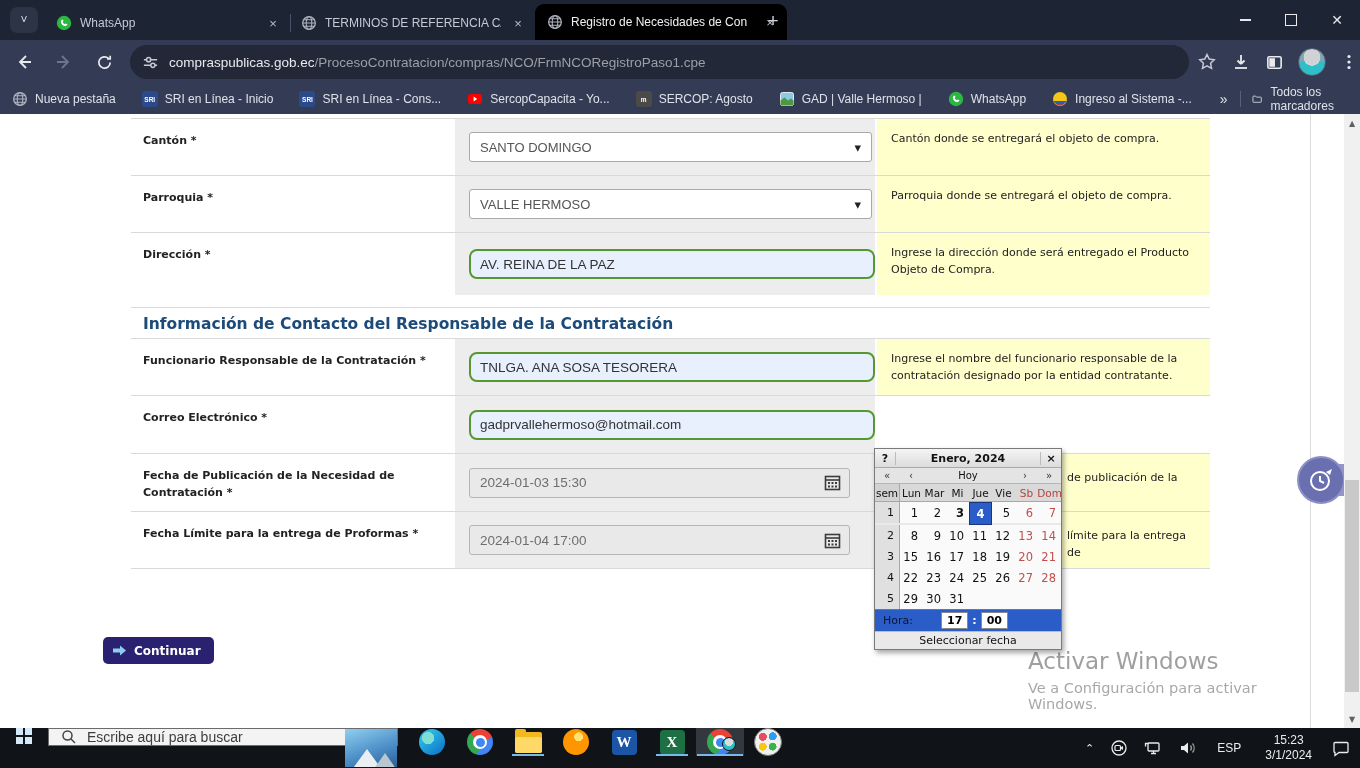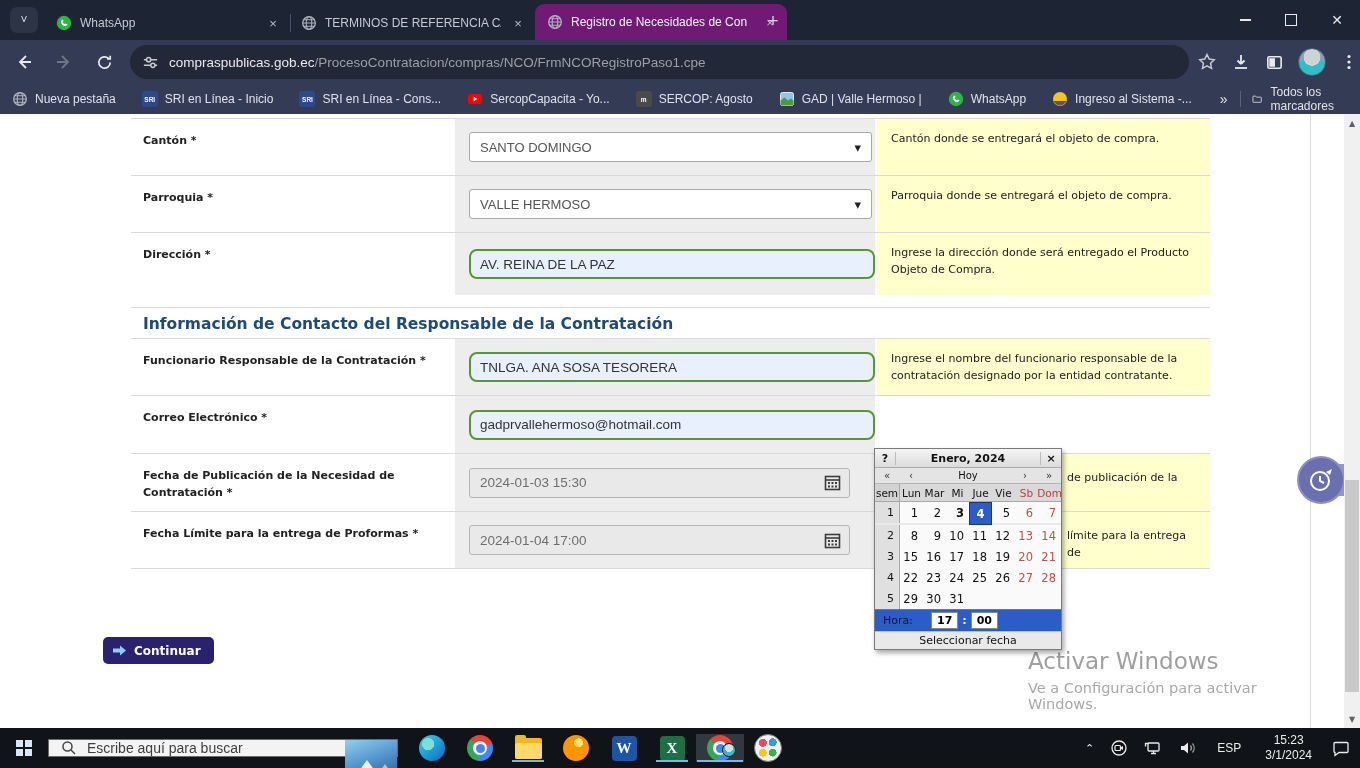--- a/index.html
+++ b/index.html
@@ -5,21 +5,21 @@
   html,body{margin:0;padding:0;width:1360px;height:768px;overflow:hidden;
     font-family:"Liberation Sans",sans-serif;background:#fff;}
   .screen{position:relative;width:1360px;height:768px;}
 
   
   .tabstrip{position:absolute;top:0;left:0;right:0;height:40px;background:#1d2433;display:flex;align-items:flex-end;}
   .tab-search{position:absolute;left:10px;top:7px;width:28px;height:26px;border-radius:7px;background:#2d3446;
     color:#cdd2dd;display:flex;align-items:center;justify-content:center;font-size:12px;}
   #tabs{position:absolute;left:46px;top:0;height:40px;display:flex;align-items:flex-end;}
   .tab{width:226px;height:34px;display:flex;align-items:center;padding:0 8px 0 10px;color:#c4c9d4;font-size:12px;gap:8px;}
-  .tab.active{background:#701a75;border-radius:9px 9px 0 0;color:#f0f2f6;height:36px;width:232px;padding-left:12px;}
+  .tab.active{background:#000000;border-radius:9px 9px 0 0;color:#f0f2f6;height:36px;width:232px;padding-left:12px;}
   .tab .t-title{flex:1;white-space:nowrap;overflow:hidden;}
   .tab .t-close{width:18px;height:18px;border-radius:50%;display:flex;align-items:center;justify-content:center;font-size:13px;color:#b8bdc9;}
   .tab-divider{width:1px;height:18px;background:#4a5066;margin-bottom:8px;}
   .newtab{position:absolute;left:760px;top:8px;width:26px;height:26px;color:#cdd2dd;font-size:19px;
     display:flex;align-items:center;justify-content:center;}
   .wincontrols{position:absolute;right:0;top:0;height:40px;display:flex;}
   .wc{width:46px;height:40px;display:flex;align-items:center;justify-content:center;}
   .wc-min-glyph{width:11px;height:1.5px;background:#e8eaed;}
   .wc-max-glyph{width:10px;height:10px;border:1.5px solid #e8eaed;}
   .wc-close-glyph{color:#e8eaed;font-size:14px;line-height:1;}
@@ -103,33 +103,33 @@
   .cal-grid{display:grid;grid-template-columns:25px repeat(7,23px);}
   .cal-hcell{height:17px;display:flex;align-items:center;justify-content:center;background:#d9d9d9;border-bottom:1px solid #a8a8a8;font-size:10.5px;}
   .cal-hcell.red{color:#b8423c;}
   .cal-hcell.semh{border-right:1px solid #a8a8a8;background:#d2d2d2;}
   .cal-wnum{height:21px;display:flex;align-items:center;justify-content:flex-end;padding-right:5px;background:#e0e0e0;border-right:1px solid #a8a8a8;font-size:11px;}
   .cal-day{height:21px;display:flex;align-items:center;justify-content:flex-end;padding-right:5px;background:#fafafa;font-size:11.5px;}
   .cal-day.weekend{color:#c0504d;}
   .cal-day.today{font-weight:bold;}
   .cal-day.selected{background:#2b5dc8;color:#fff;font-weight:bold;border:1px solid #17377e;justify-content:center;padding-right:0;}
   .cal-time{height:21px;background:#2b5dc8;display:flex;align-items:center;border-top:1px solid #777;padding-left:8px;gap:4px;}
-  .cal-time .tl{color:#0c1430;font-size:11px;margin-right:14px;}
+  .cal-time .tl{color:#0c1430;font-size:11px;margin-right:24px;}
   .timebox{background:#fff;border:1px solid #888;font-weight:bold;font-size:11px;padding:0 5px;line-height:15px;color:#000;}
   .cal-time .tsep{color:#fff;font-weight:bold;}
   .cal-status{height:17px;display:flex;align-items:center;justify-content:center;background:#e9e9e9;border-top:1px solid #bbb;}
 
   
   .clock-widget{position:absolute;left:1297px;top:342px;width:58px;height:48px;}
   .cw-tab{position:absolute;left:22px;top:8px;width:34px;height:32px;background:#9296c9;border-radius:5px;}
   .cw-circle{position:absolute;left:0;top:0;width:44px;height:44px;border-radius:50%;background:#6a6fb0;border:2px solid #8d91c6;
     display:flex;align-items:center;justify-content:center;}
 
   
-  .taskbar{position:absolute;left:0;top:728px;width:1360px;height:40px;background:#101317;display:flex;align-items:center;}
+  .taskbar{position:absolute;left:0;top:728px;width:1360px;height:40px;background:#101317;display:flex;align-items:flex-start;}
   .tb-start{width:48px;display:flex;align-items:center;justify-content:center;}
   .start-logo{display:grid;grid-template-columns:7px 7px;grid-template-rows:7px 7px;gap:1.5px;}
   .start-logo span{background:#d6e9f8;}
   .tb-search{width:336px;background:#f3f3f3;border:1px solid #6b6b6b;display:flex;align-items:center;gap:10px;padding-left:12px;position:relative;}
   .tb-search-text{color:#3e3e3e;font-size:14px;}
   .tb-weather{position:absolute;right:0;top:0;width:52px;height:38px;
     background:linear-gradient(160deg,#8fd0f0 0%,#4f91c9 55%,#2b5f96 100%);overflow:hidden;}
   .tb-weather:before{content:"";position:absolute;left:6px;bottom:-4px;border-left:16px solid transparent;border-right:16px solid transparent;border-bottom:22px solid #e8eef2;}
   .tb-weather:after{content:"";position:absolute;left:26px;bottom:-6px;border-left:14px solid transparent;border-right:14px solid transparent;border-bottom:20px solid #b8c6cf;}
   #taskapps{display:flex;margin-left:10px;}

